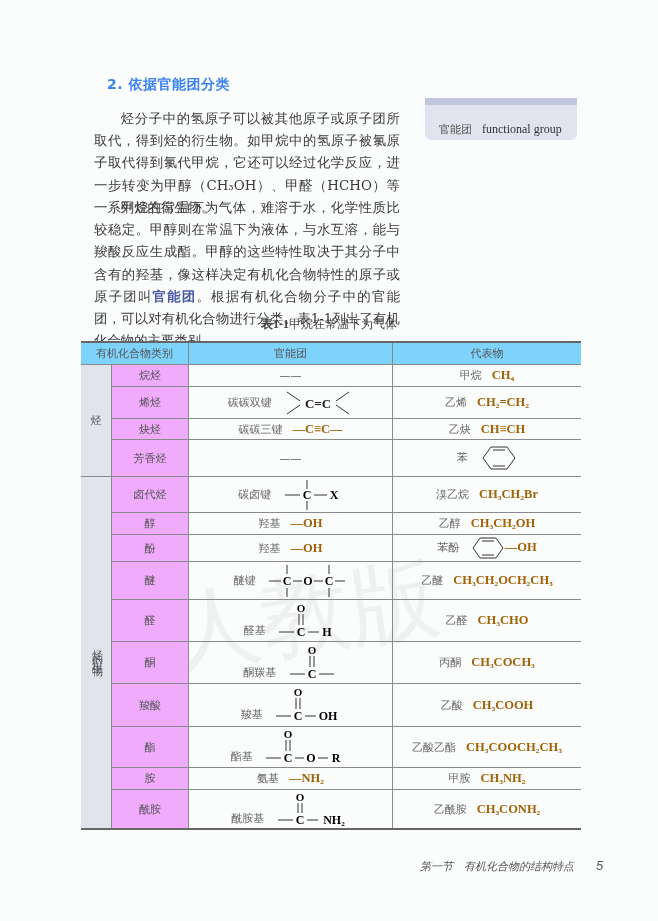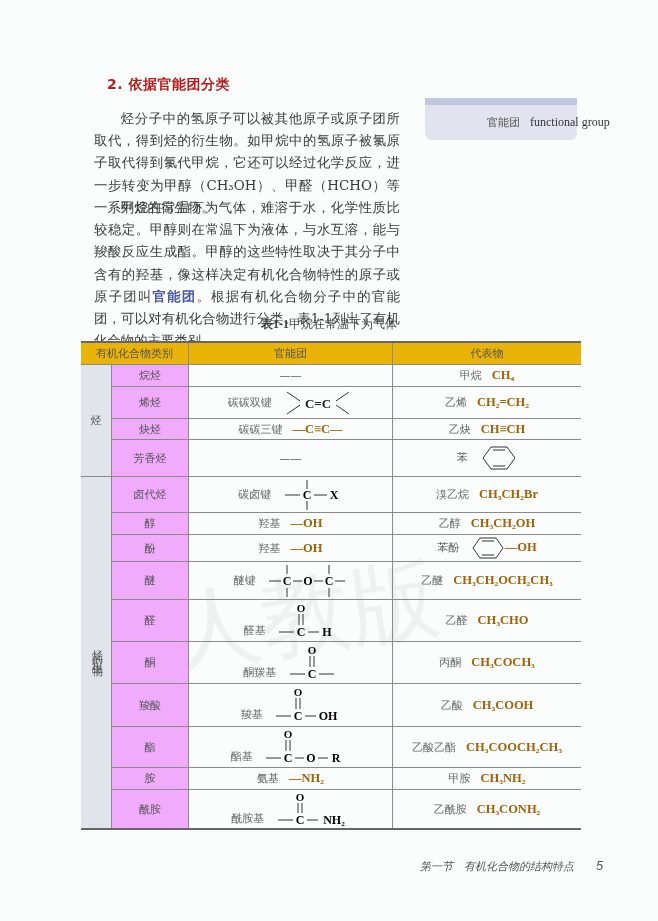--- a/index.html
+++ b/index.html
@@ -1,32 +1,32 @@
 <!DOCTYPE html>
 <html><head>
 <meta charset="utf-8">
 <style>
   html,body{margin:0;padding:0;}
   body{width:658px;height:921px;background:#fbfdfc;position:relative;overflow:hidden;
        font-family:"DejaVu Serif","Liberation Serif",serif;color:#333;}
   .heading{position:absolute;left:107px;top:76px;font-family:"DejaVu Sans","Liberation Sans",sans-serif;
-       font-size:14px;font-weight:bold;color:#b91c1c;letter-spacing:0.5px;}
+       font-size:14px;font-weight:bold;color:#3b82f6;letter-spacing:0.5px;}
   .para{position:absolute;left:82px;width:330px;font-size:13.4px;line-height:22.2px;color:#3a3a3a;text-align:justify;}
   .para p{margin:12px;text-indent:2em;}
   .para .hl{color:#4b5aa8;font-weight:bold;font-family:"DejaVu Sans","Liberation Sans",sans-serif;}
   .sidebox{position:absolute;left:425px;top:98px;width:152px;height:42px;background:#e1e4ee;border-radius:0 0 6px 6px;}
   .sidebox .bar{height:7px;background:#c2c7e0;}
-  .sidebox .txt{position:absolute;left:14px;top:17px;font-size:11px;color:#555;white-space:nowrap;margin-left:48px;}
+  .sidebox .txt{position:absolute;left:14px;top:24px;font-size:11px;color:#555;white-space:nowrap;}
   .sidebox .en{margin-left:10px;font-family:"Liberation Serif",serif;font-size:12px;color:#333;}
   .caption{position:absolute;left:0;width:658px;top:316px;text-align:center;font-size:12px;color:#444;}
   .caption b{font-family:Liberation Serif, serif;}
   table{position:absolute;left:81px;top:341px;width:500px;border-collapse:collapse;font-size:11px;color:#555;
         border-top:2px solid #666;border-bottom:2px solid #666;}
   td,th{border:1px solid #8a8a8a;text-align:center;padding:0;font-weight:normal;}
-  th{background:#eab308;height:21px;color:#555;}
+  th{background:#7dd3fc;height:21px;color:#555;}
   td.grp{background:#e2e4eb;width:30px;border-left:none;}
   td.cat{width:76px;background:#f0abfc;}
   td.fg{width:203px;}
   td.rep{border-right:none;}
   table tr td:first-child, table tr th:first-child{border-left:none;}
   table tr th:last-child{border-right:none;}
   .f{font-family:"Liberation Serif",serif;font-size:12.5px;color:#a16207;font-weight:bold;margin-left:10px;}
   .lbl{color:#666;text-align:center;}
   .vtext{writing-mode:vertical-rl;letter-spacing:4px;}
   svg{vertical-align:middle;}

